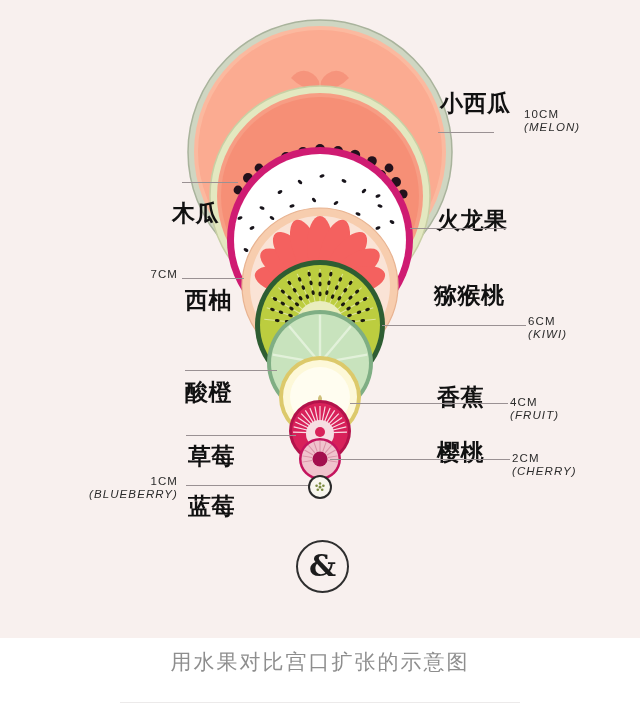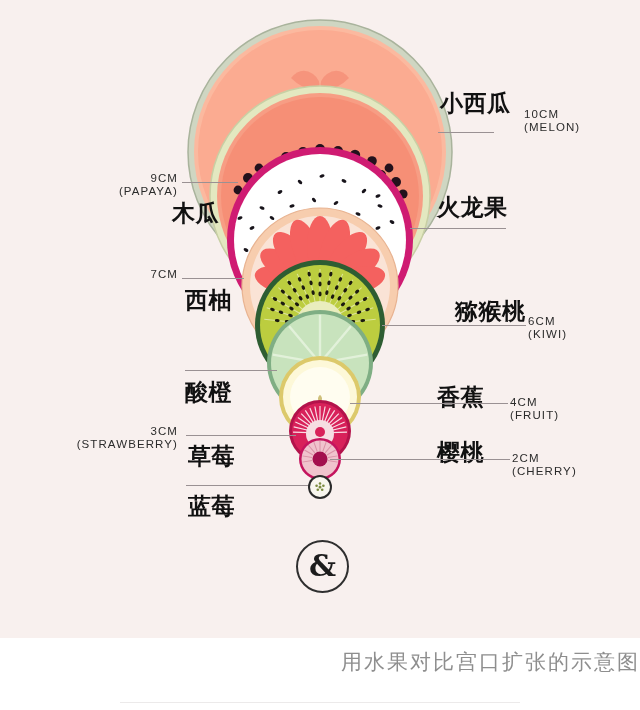--- a/index.html
+++ b/index.html
@@ -31,21 +31,21 @@
   
   .lbl{position:absolute;}
 
   .cm{
     font-size:11.5px;
     letter-spacing:1.1px;
     color:#2b2b2b;
     white-space:nowrap;
     line-height:13px;
   }
-  .cm .sub{display:block;}
+  .cm .sub{display:block;font-style:italic;}
 
   .cn{
     font-family:"DejaVu Sans","Liberation Sans",sans-serif;
     font-size:19px;
     font-weight:bold;
     color:#111111;
     white-space:nowrap;
     letter-spacing:0.5px;
   }
   .cn.big{font-size:23px;}
@@ -69,21 +69,21 @@
   }
   #logo span{
     font-family:"DejaVu Serif","Liberation Serif",serif;
     font-size:30px;font-weight:bold;color:#1c1c1c;
     line-height:1;position:relative;top:-1px;
   }
 
   
   #caption{
     position:absolute;left:0;top:648px;width:640px;
-    text-align:right;
+    text-align:center;
     font-family:"DejaVu Sans","Liberation Sans",sans-serif;
     font-size:21px;
     color:#8e8e8e;
     letter-spacing:2px;
   }
   #bottom-rule{
     position:absolute;left:120px;top:702px;width:400px;height:0;
     border-top:1px solid #eceaea;
   }
 </style>
@@ -448,57 +448,53 @@
           <circle cx="323.4" cy="485.8" r="1.3"></circle>
           <circle cx="322.2" cy="489.8" r="1.3"></circle>
           <circle cx="317.8" cy="489.8" r="1.3"></circle>
           <circle cx="316.6" cy="485.8" r="1.3"></circle>
           <circle cx="320" cy="487" r="1.5"></circle>
         </g>
       </g>
     </svg>
   </div>
 
-  <div class="lbl lbl-left cm" style="left:60px;top:172px;width:118px;">
-    <span>9CM</span>
-    <span class="sub">(PAPAYA)</span>
-  </div>
   <div class="rule" style="left:182px;top:182px;width:56px;"></div>
   <div class="lbl cn big" style="left:172px;top:198px;">木瓜</div>
 
   <div class="lbl lbl-left cm" style="left:38px;top:268px;width:140px;">
     <span>7CM</span>
   </div>
   <div class="rule" style="left:182px;top:278px;width:62px;"></div>
   <div class="lbl cn big" style="left:185px;top:285px;">西柚</div>
 
   <div class="rule" style="left:185px;top:370px;width:92px;"></div>
   <div class="lbl cn big" style="left:185px;top:377px;font-family:Liberation Serif, serif;">酸橙</div>
 
-  <div class="lbl lbl-left cm" style="left:28px;top:425px;width:150px;">
-    <span>3CM</span>
-    <span class="sub">(STRAWBERRY)</span>
-  </div>
   <div class="rule" style="left:186px;top:435px;width:110px;"></div>
   <div class="lbl cn big" style="left:188px;top:441px;">草莓</div>
 
+  <div class="lbl lbl-left cm" style="left:38px;top:475px;width:140px;">
+    <span>1CM</span>
+    <span class="sub">(BLUEBERRY)</span>
+  </div>
   <div class="rule" style="left:186px;top:485px;width:122px;"></div>
   <div class="lbl cn big" style="left:188px;top:491px;">蓝莓</div>
 
   <div class="lbl cn big" style="left:440px;top:88px;">小西瓜</div>
   <div class="rule" style="left:438px;top:132px;width:56px;"></div>
   <div class="lbl lbl-right cm" style="left:500px;top:108px;margin-left:24px;">
     <span>10CM</span>
     <span class="sub">(MELON)</span>
   </div>
 
-  <div class="lbl cn big" style="left:437px;top:192px;">火龙果</div>
+  <div class="lbl cn big" style="left:437px;top:205px;">火龙果</div>
   <div class="rule" style="left:410px;top:228px;width:96px;"></div>
 
-  <div class="lbl cn big" style="left:434px;top:296px;margin-left:21px;">猕猴桃</div>
+  <div class="lbl cn big" style="left:434px;top:280px;">猕猴桃</div>
   <div class="rule" style="left:382px;top:325px;width:144px;"></div>
   <div class="lbl lbl-right cm" style="left:528px;top:315px;">
     <span>6CM</span>
     <span class="sub">(KIWI)</span>
   </div>
 
   <div class="lbl cn big" style="left:437px;top:382px;">香蕉</div>
   <div class="rule" style="left:350px;top:403px;width:158px;"></div>
   <div class="lbl lbl-right cm" style="left:510px;top:396px;">
     <span>4CM</span>

